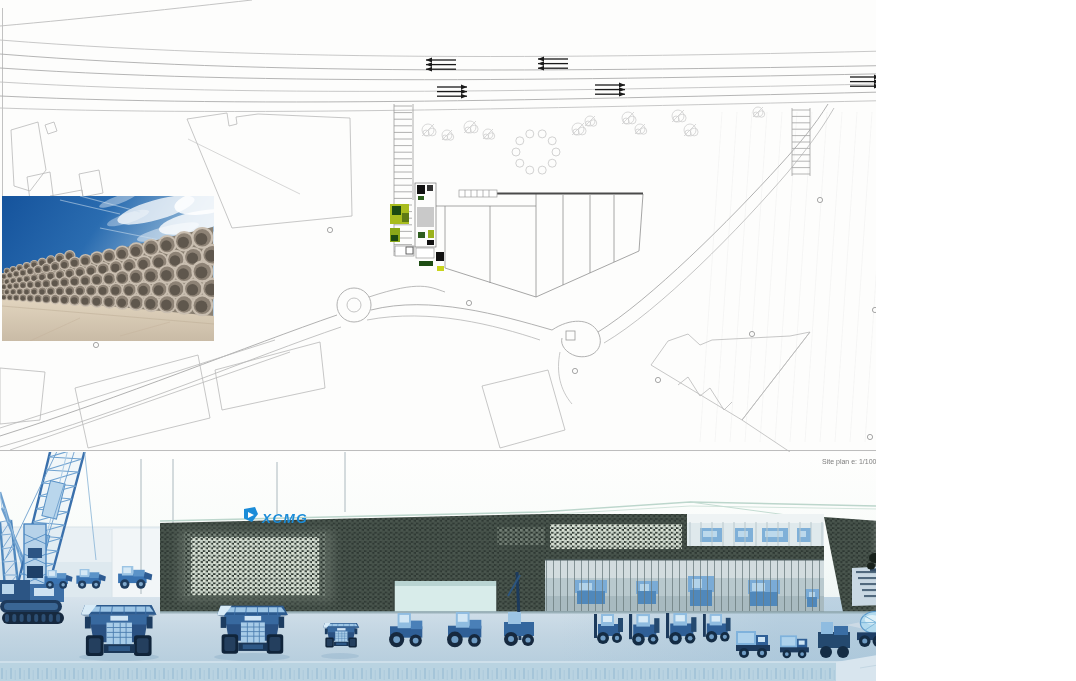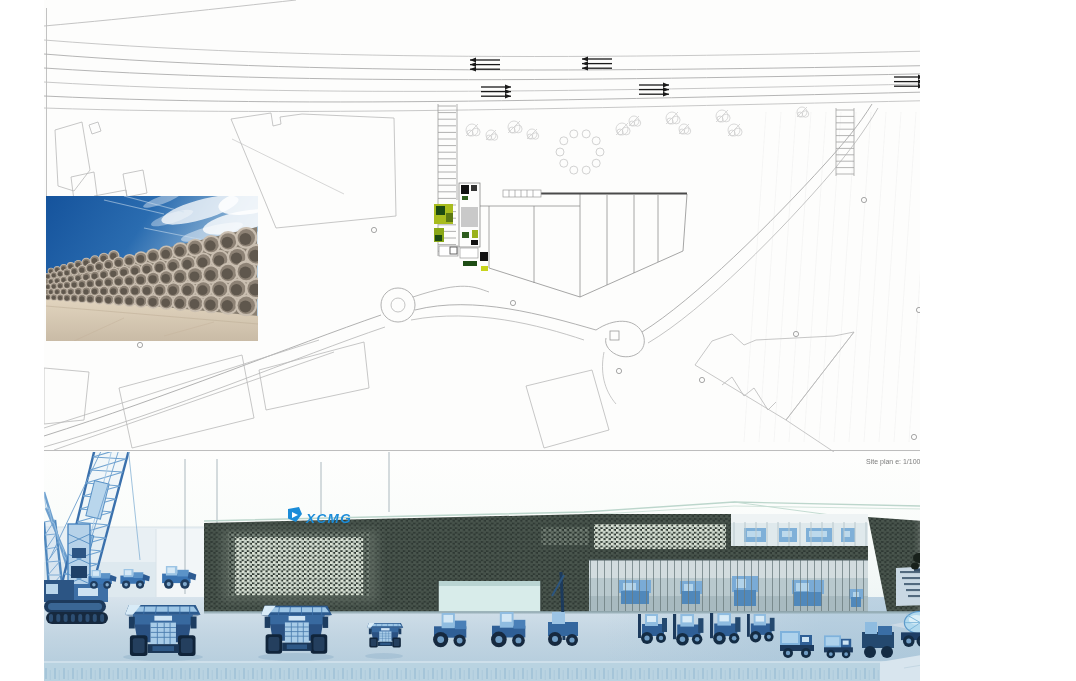--- a/index.html
+++ b/index.html
@@ -1,15 +1,15 @@
 <!DOCTYPE html>
 <html><head><meta charset="utf-8">
 <style>
   html,body{margin:0;padding:0;background:#fff;}
-  #board{position:relative;width:876px;height:681px;overflow:hidden;font-family:"Liberation Sans",sans-serif;padding-left:44px;}
+  #board{position:relative;width:876px;height:681px;overflow:hidden;font-family:"Liberation Sans",sans-serif;}
 </style></head>
 <body>
 <div id="board">
 <svg width="1076" height="681" viewBox="0 0 1076 681">
 <rect width="1076" height="681" fill="#fdfdfc"></rect>
 
 <defs>
   <pattern id="hexDark" width="5.2" height="4.6" patternUnits="userSpaceOnUse">
     <rect width="5.2" height="4.6" fill="#2e3833"></rect>
     <circle cx="1.3" cy="1.15" r="1.75" fill="#4a564e"></circle>

